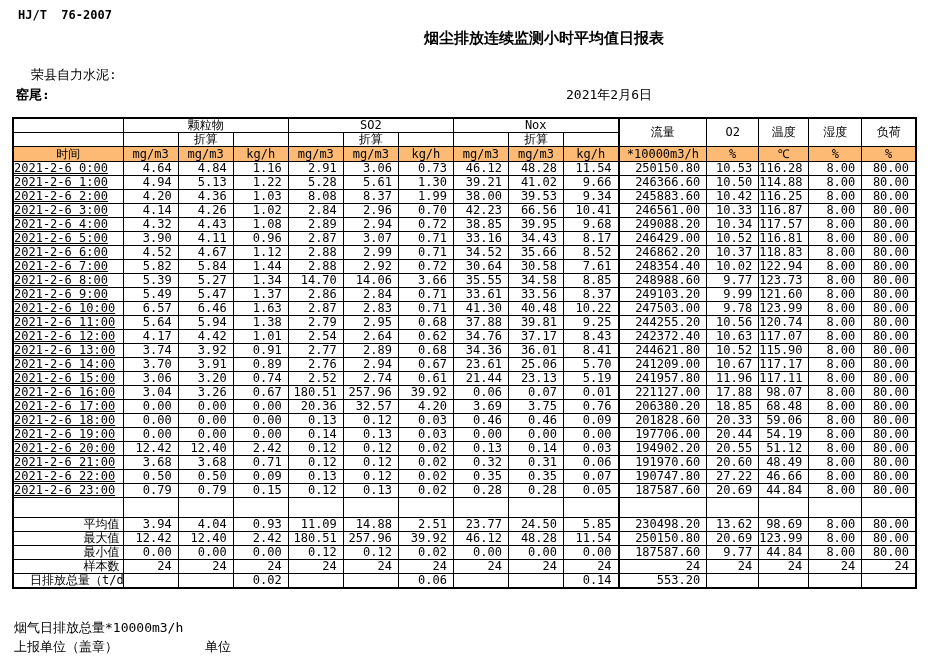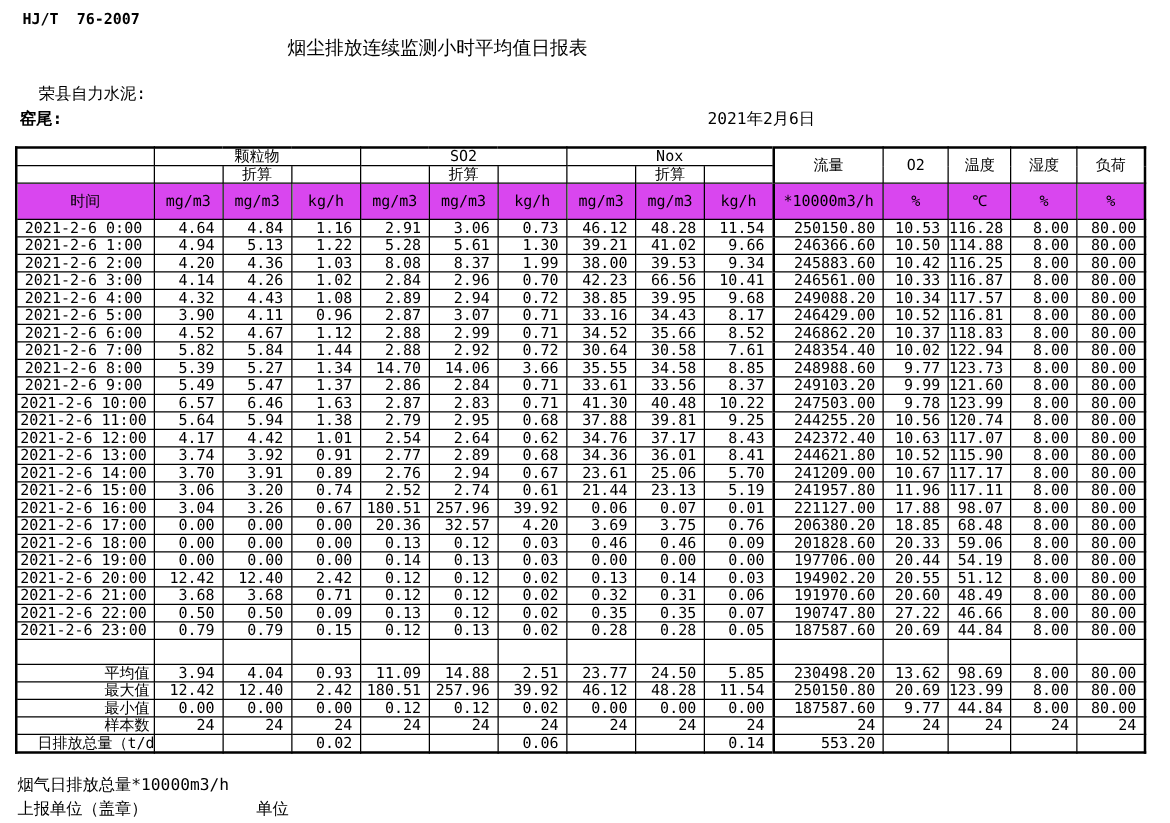--- a/index.html
+++ b/index.html
@@ -8,41 +8,41 @@
     width: 936px; height: 658px; position: relative;
     font-family: "DejaVu Sans Mono", "Liberation Mono", monospace;
     color: #000;
   }
   .std-code {
     position: absolute; left: 18px; top: 8px;
     font-size: 12px; font-weight: bold; white-space: pre; text-align: right;
   }
   .title {
     position: absolute; left: 0; top: 29px; width: 664px;
-    text-align: center; font-size: 15px; font-weight: normal; margin-left: 18px;
+    text-align: right; font-size: 15px; font-weight: bold;
   }
   .company { position: absolute; left: 16px; top: 66px; font-size: 13px; font-weight: normal; margin-left: 15px; }
   .loc     { position: absolute; left: 16px; top: 86px; font-size: 13px; font-weight: bold; }
   .date    { position: absolute; left: 566px; top: 86px; font-size: 13px; }
 
   table {
     position: absolute; left: 12px; top: 117px;
     width: 905px; border-collapse: collapse; table-layout: fixed;
     border: 2px solid #000;
   }
   td, th {
     border: 1px solid #000; font-size: 12px; font-weight: normal;
     height: 13px; line-height: 13px; white-space: nowrap; overflow: hidden;
     padding: 0; text-align: center;
   }
   thead tr.r1 td, thead tr.r1 th, thead tr.r2 td, thead tr.r2 th { height: 12px; }
-  tr.green td, tr.green th { background: #d946ef; height: 29px; }
+  tr.green td, tr.green th { background: #fdba74; height: 15px; }
   .bl2 { border-left: 2px solid #000; }
   .num { text-align: right; padding-right: 6px; }
-  .time { text-align: center; padding-right: 3px; }
+  .time { text-align: left; padding-right: 3px; text-decoration: underline; }
   #summary-rows .label { text-align: right; padding-right: 3px; padding-left: 25px; }
   #summary-rows tr:last-child .label { text-align: left; padding-left: 16px; }
   tr.spacer td { height: 20px; }
 
   .foot1 { position: absolute; left: 14px; top: 619px; font-size: 13px; }
   .foot2 { position: absolute; left: 14px; top: 638px; font-size: 13px; }
   .foot3 { position: absolute; left: 205px; top: 638px; font-size: 13px; }
 </style>
 </head>
 <body>

